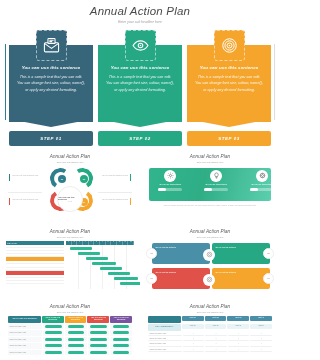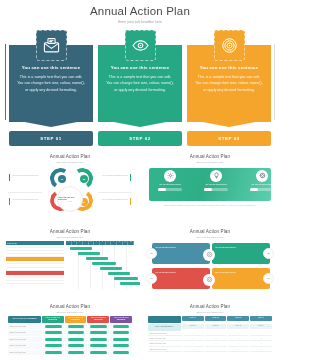--- a/index.html
+++ b/index.html
@@ -2,21 +2,21 @@
 <html><head>
 <meta charset="utf-8">
 <style>
   * { box-sizing: border-box; margin: 0; padding: 0; }
   html, body {
     width: 280px; height: 360px;
     background: #ffffff;
     font-family: "Liberation Sans", sans-serif;
     overflow: hidden;
   }
-  .page { position: relative; width: 280px; height: 302px; background:#fff; }
+  .page { position: relative; width: 280px; height: 302px; background:#fff;font-style:italic; }
 
   
   .hero-title {
     text-align: center;
     font-size: 11.5px;
     font-weight: 400;
     letter-spacing: .2px;
     color: #4a4a4a;
     padding-top: 5px;
   }

